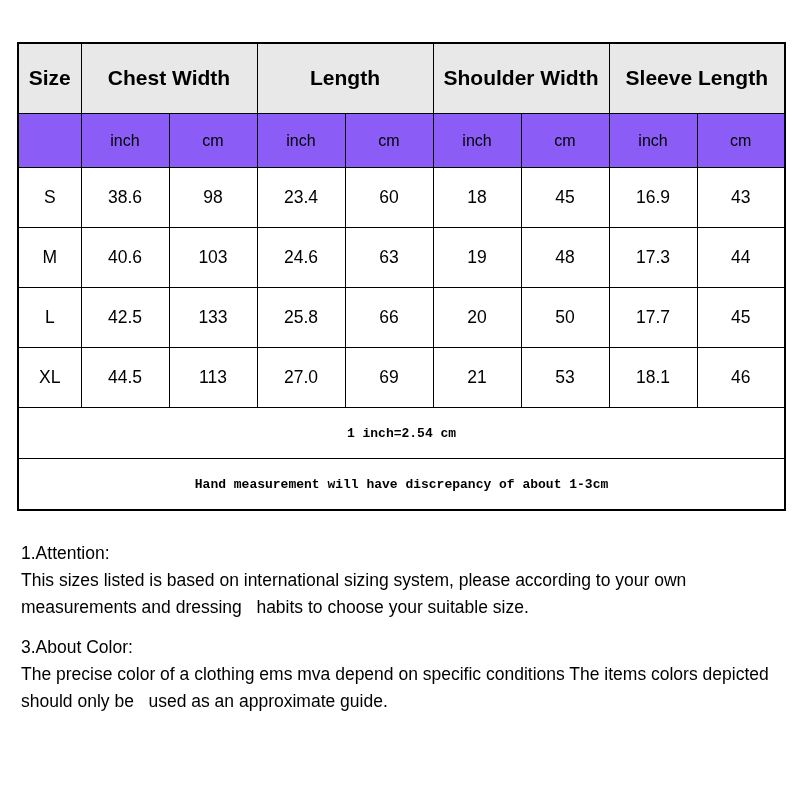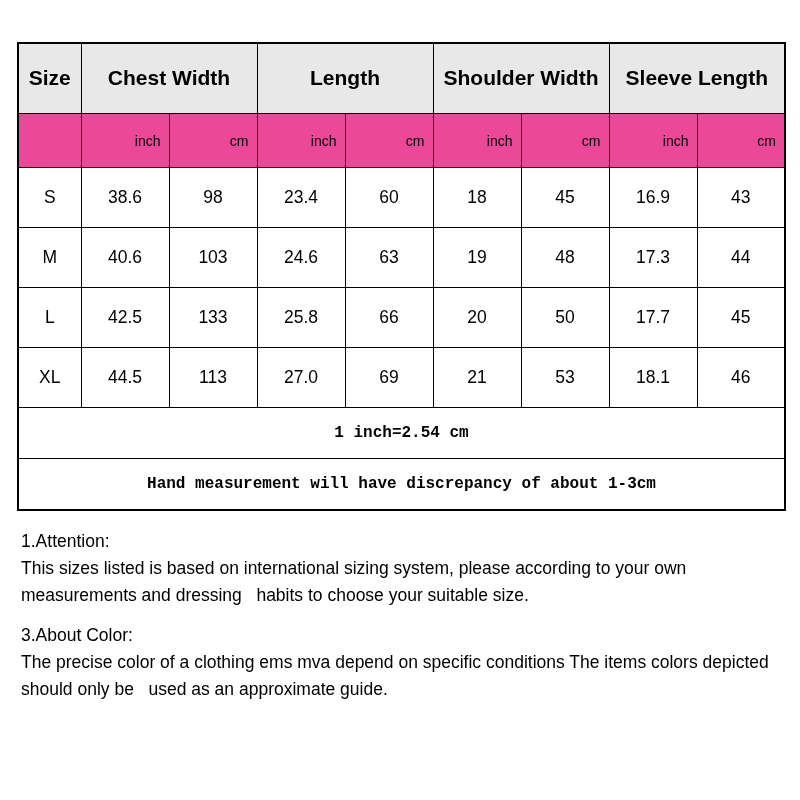--- a/index.html
+++ b/index.html
@@ -25,37 +25,36 @@
   }
   .group-row th {
     background: #e8e8e8;
     font-size: 21px;
     font-weight: bold;
     height: 53px;
     line-height: 1.15;
   }
   th.col-shoulder { padding: 0 10px; }
   .unit-row th {
-    background: #ec4899;
-    font-size: 14px;
+    background: #8b5cf6;
+    font-size: 16px;
     font-weight: normal;
     height: 37px;
-    text-align: right;
   }
   .data-row td { font-size: 17.5px; height: 43px; }
   .note-row td {
     font-family: "Liberation Mono", monospace;
     font-weight: bold;
-    font-size: 16px;
+    font-size: 13px;
     height: 34px;
   }
 
   .sections { padding: 17px 8px 0 4px; }
   .section {
-    margin: 0 0 13px 0;
+    margin: 12px 0 13px 0;
     font-size: 17.5px;
     line-height: 27px;
     white-space: pre-wrap;
   }
   .section:empty { display: none; }
 </style>
 </head>
 <body>
 
 <div class="page">

